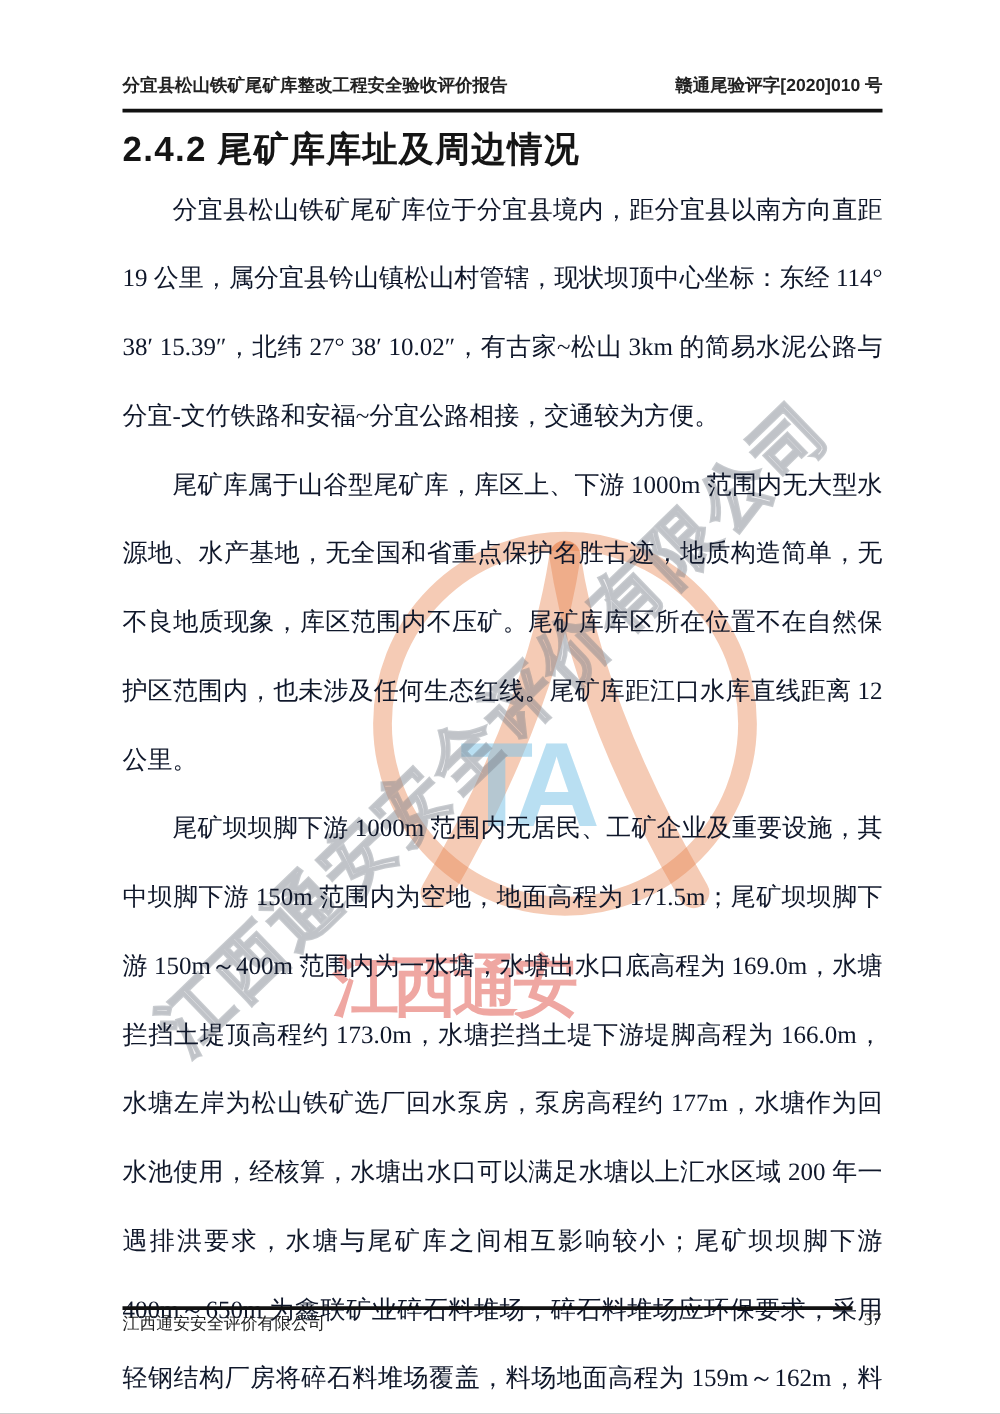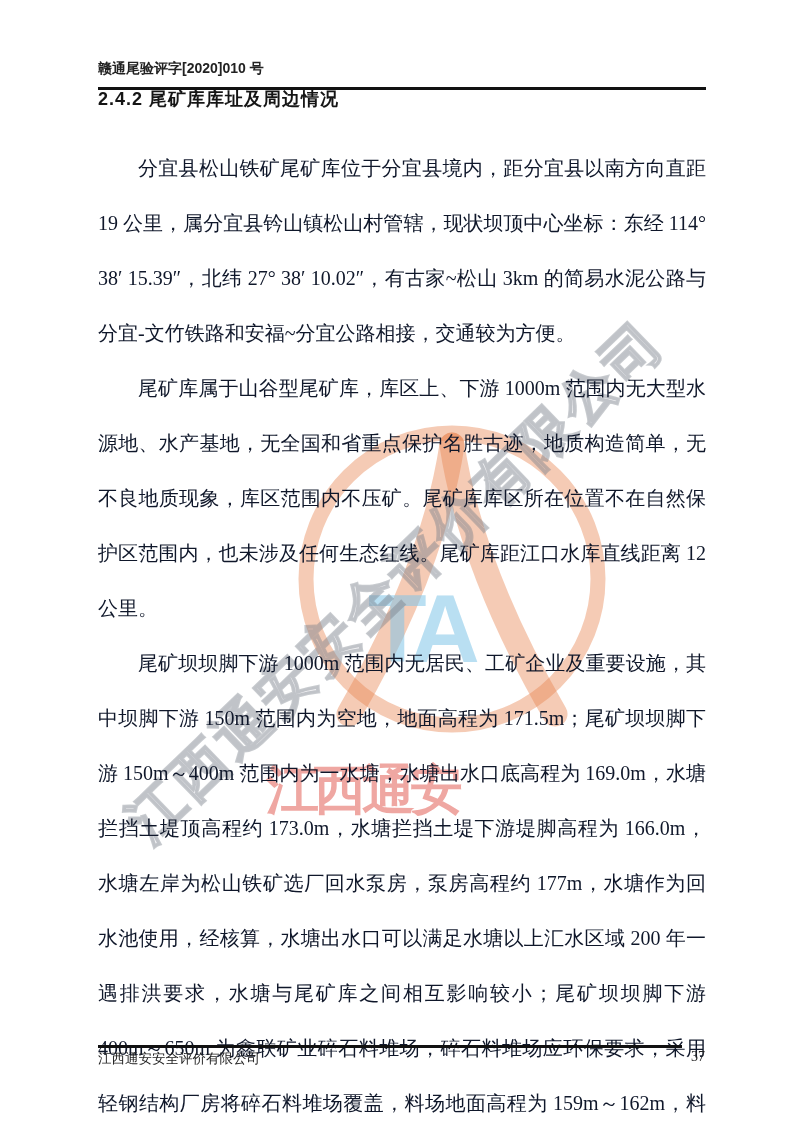--- a/index.html
+++ b/index.html
@@ -39,23 +39,23 @@
   
   .content{position:absolute;inset:0;z-index:1;}
   .hdr-row{
     position:absolute;top:60px;left:98px;width:608px;
     display:flex;justify-content:space-between;align-items:baseline;
     font-family:"Liberation Sans","DejaVu Sans",sans-serif;
     font-size:14px;font-weight:600;color:#222;
   }
   .hdr-rule{position:absolute;top:87px;left:98px;width:608px;height:3px;background:#111;}
   .sec-heading{
-    position:absolute;top:87px;left:98px;width:608px;
+    position:absolute;top:101px;left:98px;width:608px;
     font-family:"Liberation Sans","DejaVu Sans",sans-serif;
-    font-size:18px;font-weight:700;color:#151515;letter-spacing:1px;
+    font-size:28px;font-weight:700;color:#151515;letter-spacing:1px;
   }
   .body-text{
     position:absolute;top:141px;left:98px;width:608px;
     font-size:20px;line-height:55px;
     text-align:justify;color:#0f172a;
   }
   .body-text p{margin:0;text-indent:2em;}
   .ftr-rule{position:absolute;top:1045px;left:98px;width:584px;height:2.5px;background:#111;}
   .ftr-company{
     position:absolute;top:1050px;left:98px;
@@ -80,20 +80,21 @@
       </g>
     </svg>
     <div class="wm-ta">TA</div>
     <div class="wm-diagonal">江西通安安全评价有限公司</div>
     <div class="wm-red">江西通安</div>
   </div>
 
   <div class="content">
 
     <div class="hdr-row">
+      <span>分宜县松山铁矿尾矿库整改工程安全验收评价报告</span>
       <span>赣通尾验评字[2020]010 号</span>
     </div>
     <div class="hdr-rule"></div>
 
     <div class="sec-heading">2.4.2 尾矿库库址及周边情况</div>
 
     <div class="body-text">
       <p>分宜县松山铁矿尾矿库位于分宜县境内，距分宜县以南方向直距 19 公里，属分宜县钤山镇松山村管辖，现状坝顶中心坐标：东经 114° 38′ 15.39″，北纬 27° 38′ 10.02″，有古家~松山 3km 的简易水泥公路与分宜-文竹铁路和安福~分宜公路相接，交通较为方便。</p>
       <p>尾矿库属于山谷型尾矿库，库区上、下游 1000m 范围内无大型水源地、水产基地，无全国和省重点保护名胜古迹，地质构造简单，无不良地质现象，库区范围内不压矿。尾矿库库区所在位置不在自然保护区范围内，也未涉及任何生态红线。尾矿库距江口水库直线距离 12 公里。</p>
       <p>尾矿坝坝脚下游 1000m 范围内无居民、工矿企业及重要设施，其中坝脚下游 150m 范围内为空地，地面高程为 171.5m；尾矿坝坝脚下游 150m～400m 范围内为一水塘，水塘出水口底高程为 169.0m，水塘拦挡土堤顶高程约 173.0m，水塘拦挡土堤下游堤脚高程为 166.0m，水塘左岸为松山铁矿选厂回水泵房，泵房高程约 177m，水塘作为回水池使用，经核算，水塘出水口可以满足水塘以上汇水区域 200 年一遇排洪要求，水塘与尾矿库之间相互影响较小；尾矿坝坝脚下游 400m～650m 为鑫联矿业碎石料堆场，碎石料堆场应环保要求，采用轻钢结构厂房将碎石料堆场覆盖，料场地面高程为 159m～162m，料场地面已硬化，地面下埋设有 1 根内径为 1.5m 的涵管，将水塘出水排往下游，碎石料堆场北侧及东侧的两处房屋为该公司存放工具</p>

